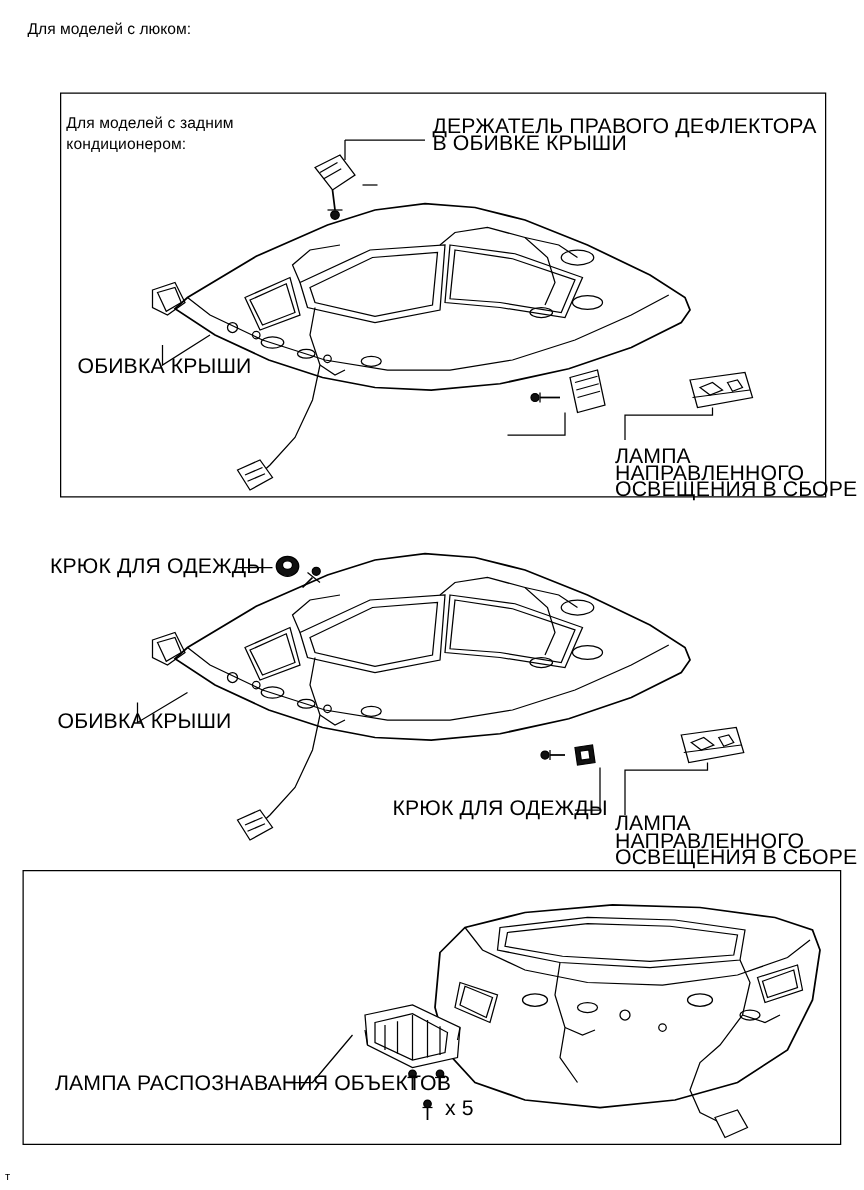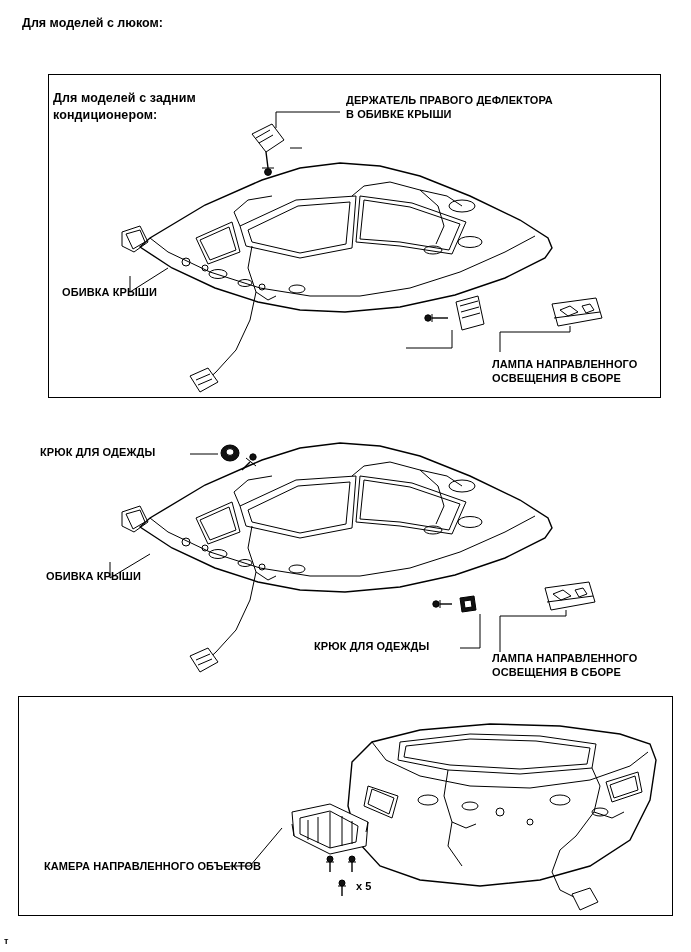--- a/index.html
+++ b/index.html
@@ -12,41 +12,40 @@
     height: 952px;
     font-family: "Liberation Sans", sans-serif;
     color: #000000;
     position: relative;
     overflow: hidden;
   }
   .page {
     position: relative;
     width: 691px;
     height: 744px;
-    font-weight: bold;
   }
   .top-caption {
     position: absolute;
     left: 22px;
     top: 16px;
     font-size: 12.5px;
     color: #000;
     white-space: nowrap;
   }
   .panel {
     position: absolute;
     border: 1.5px solid #000;
     box-sizing: border-box;
   }
   #panel-a { left: 48px; top: 74px; width: 613px; height: 324px; }
   #panel-c { left: 18px; top: 696px; width: 655px; height: 220px; }
 
   .lbl {
     position: absolute;
-    font-size: 11px;
+    font-size: 17px;
     line-height: 13.5px;
     color: #000;
     white-space: pre-line;
     letter-spacing: 0.1px;
   }
   .lbl.plain { font-size: 12.5px; white-space: pre-line; line-height: 17px; }
 
   .bottom-mark {
     position: absolute;
     left: 4px;
@@ -253,17 +252,17 @@
   <div class="lbl" style="left:62px; top:286px;">ОБИВКА КРЫШИ</div>
   <div class="lbl" style="left:492px; top:358px;">ЛАМПА НАПРАВЛЕННОГО
 ОСВЕЩЕНИЯ В СБОРЕ</div>
 
   <div class="lbl" style="left:40px; top:446px;">КРЮК ДЛЯ ОДЕЖДЫ</div>
   <div class="lbl" style="left:46px; top:570px;">ОБИВКА КРЫШИ</div>
   <div class="lbl" style="left:314px; top:640px;">КРЮК ДЛЯ ОДЕЖДЫ</div>
   <div class="lbl" style="left:492px; top:652px;">ЛАМПА НАПРАВЛЕННОГО
 ОСВЕЩЕНИЯ В СБОРЕ</div>
 
-  <div class="lbl" style="left:44px; top:860px;">КАМЕРА НАПРАВЛЕННОГО ОБЪЕКТОВ</div>
+  <div class="lbl" style="left:44px; top:860px;">ЛАМПА РАСПОЗНАВАНИЯ ОБЪЕКТОВ</div>
   <div class="lbl" style="left:356px; top:880px;">х 5</div>
 
   <div class="bottom-mark">т</div>
 </div>
 
 </body></html>

